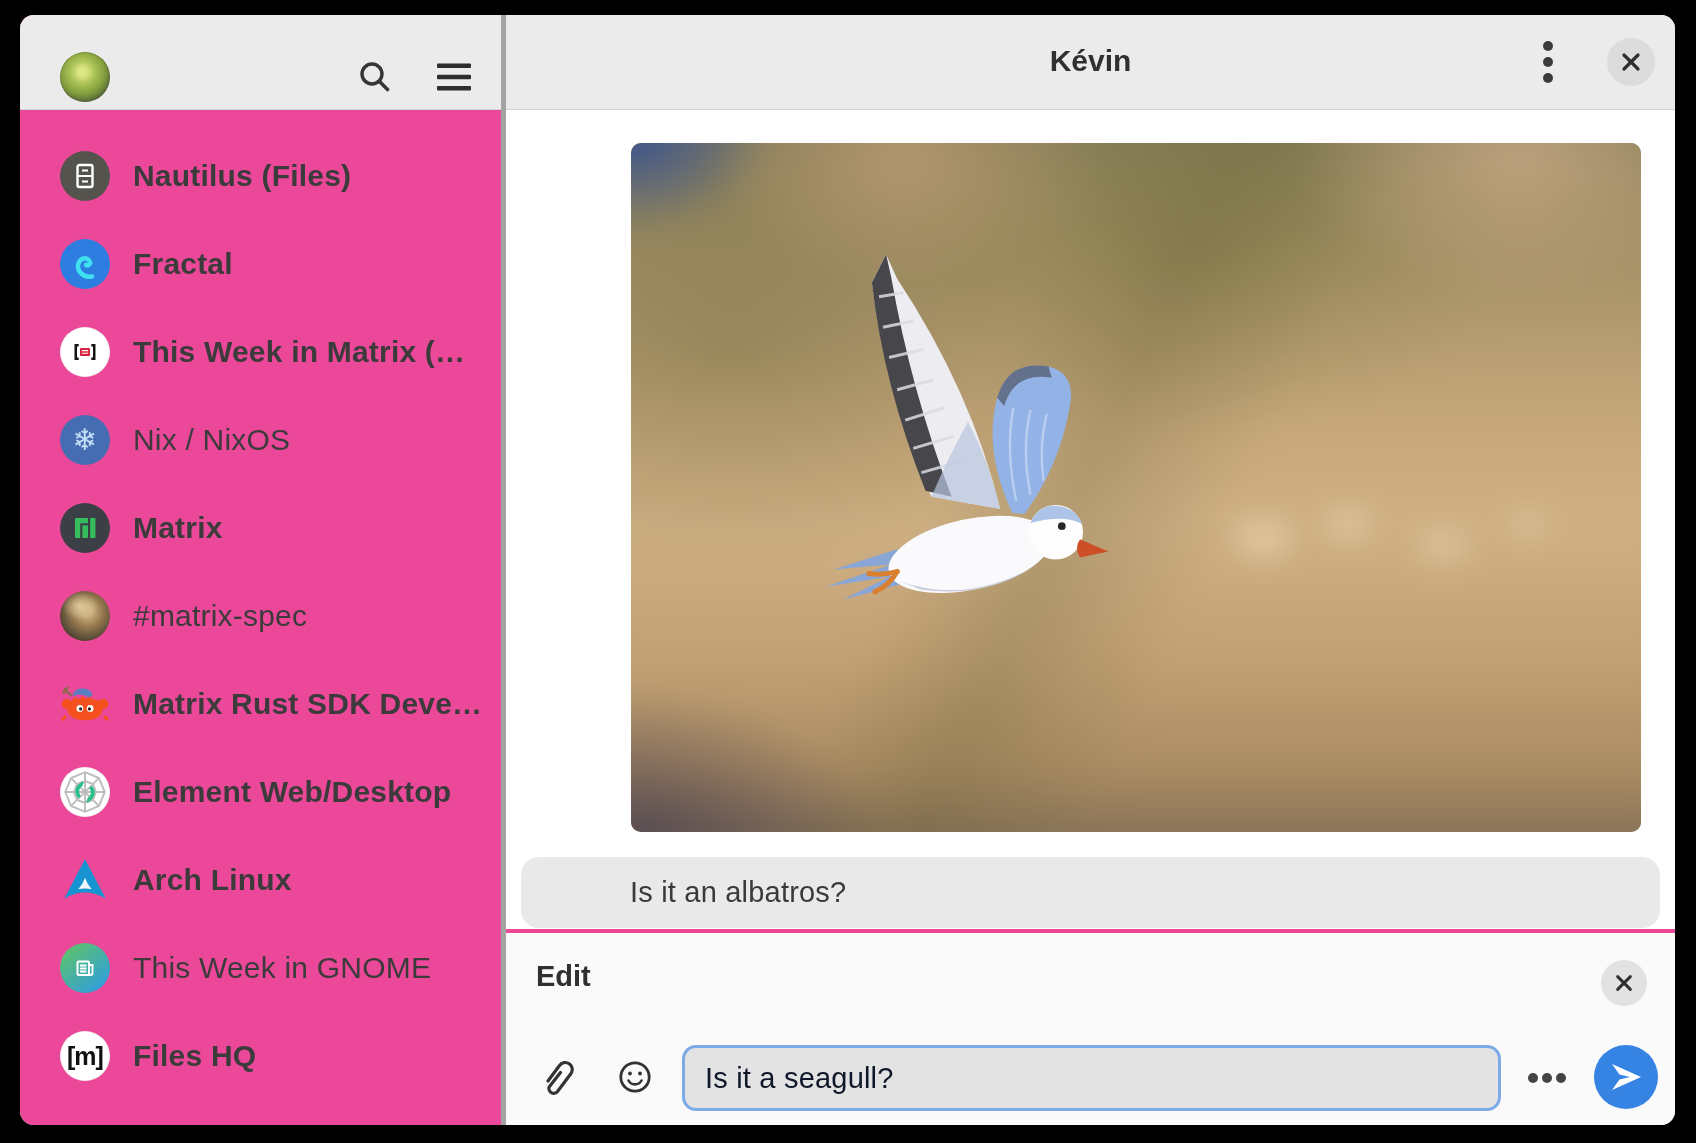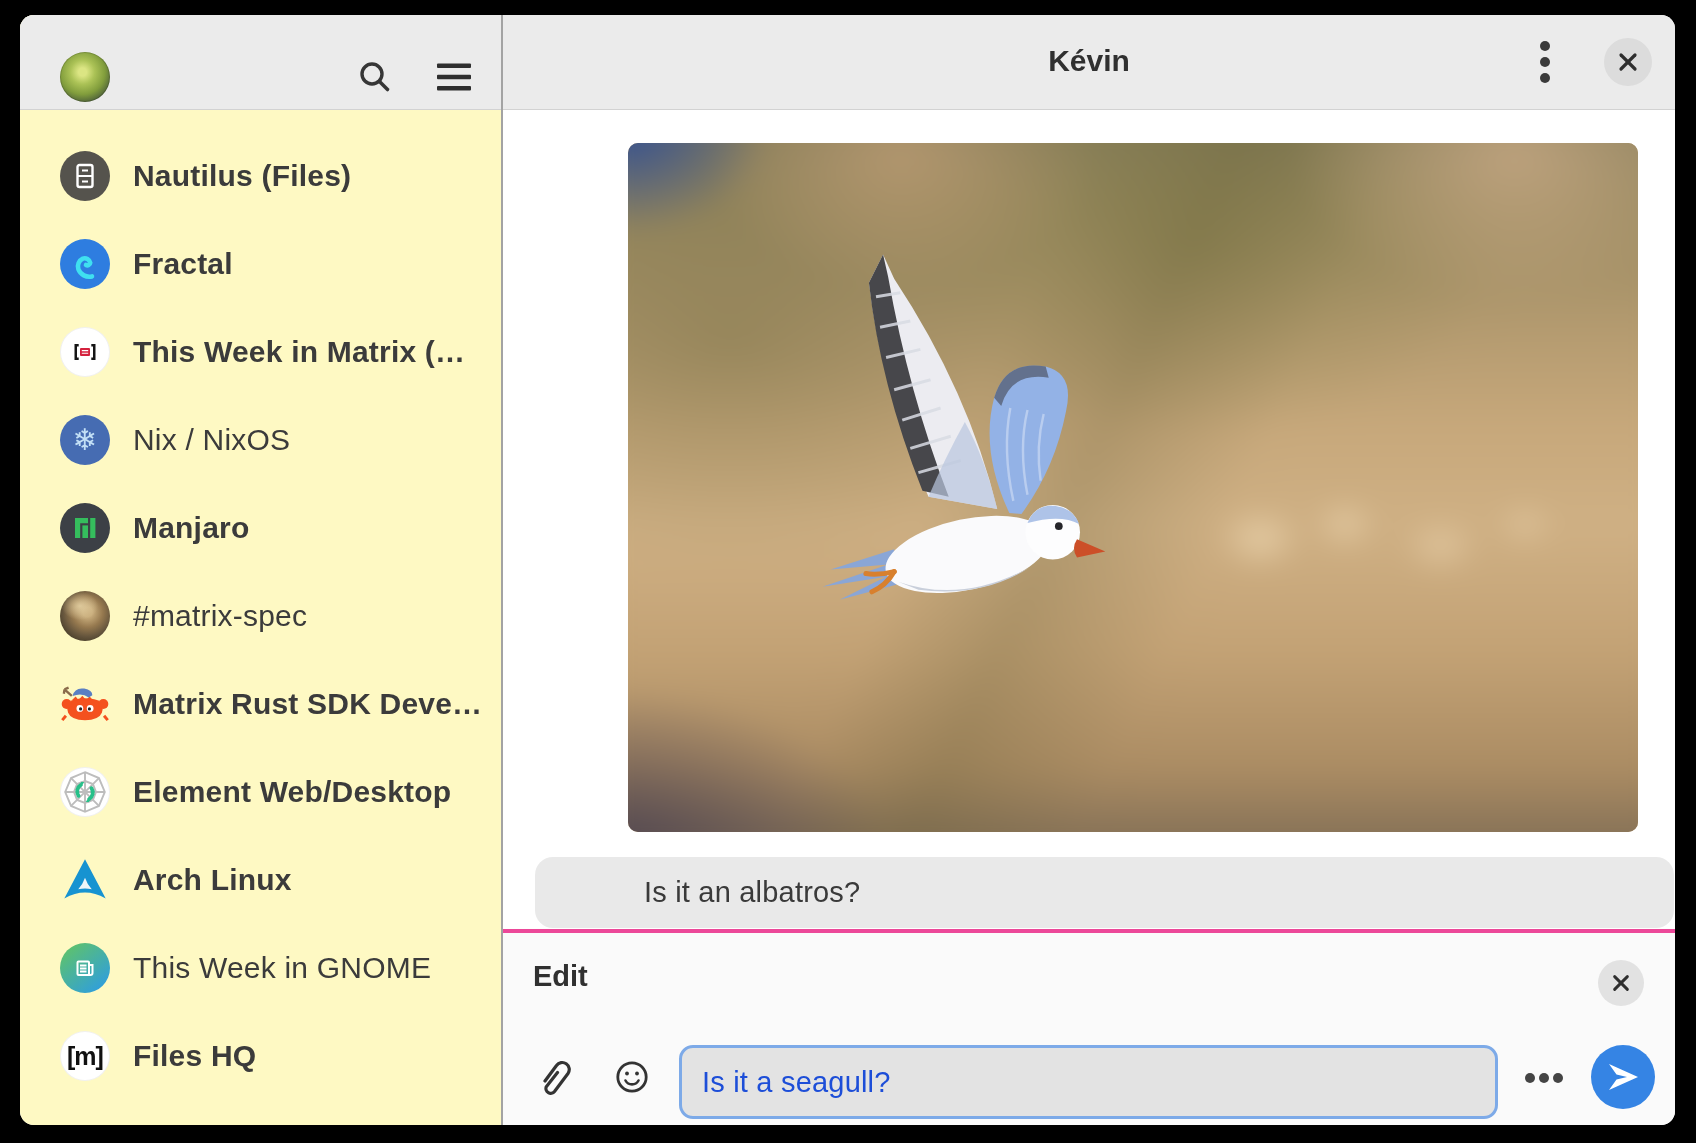--- a/index.html
+++ b/index.html
@@ -7,21 +7,21 @@
     width:1696px;height:1143px;background:#000;position:relative;overflow:hidden;
     font-family:"Liberation Sans","DejaVu Sans",sans-serif;color:#363636;
     -webkit-font-smoothing:antialiased;
   }
   .window{
     position:absolute;left:20px;top:15px;width:1655px;height:1110px;
     border-radius:14px;overflow:hidden;display:flex;background:#fafafa;
     box-shadow:0 0 0 1px rgba(0,0,0,.55);
   }
   
-  .sidebar{width:481px;flex:0 0 481px;border-right:2px solid #a3a3a3;display:flex;flex-direction:column;background:#fef9c3;}
+  .sidebar{width:481px;flex:0 0 481px;border-right:5px solid #a3a3a3;display:flex;flex-direction:column;background:#ec4899;}
   .sidebar-header{height:94px;flex:0 0 94px;background:#ebebeb;border-bottom:1px solid #d2d2d2;position:relative;}
   .acct-avatar{
     position:absolute;left:40px;top:37px;width:50px;height:50px;border-radius:50%;
     background:radial-gradient(circle at 45% 40%, #dbe583 0 10%, #abc256 30%, #819d3c 55%, #54683a 74%, #3b4750 88%, #333d46);
     box-shadow:inset 0 0 0 1px rgba(0,0,0,.15);
   }
   .icon-btn{position:absolute;background:none;border:none;padding:0;cursor:pointer;line-height:0;}
   .search-btn{left:337px;top:44px;}
   .menu-btn{left:416px;top:47px;}
   .room-list{flex:1;padding-top:22px;overflow:hidden;}
@@ -70,34 +70,34 @@
       radial-gradient(60px 45px at 62% 57%, rgba(246,226,190,.6), rgba(246,226,190,0) 70%),
       radial-gradient(46px 38px at 70% 55%, rgba(246,226,190,.5), rgba(246,226,190,0) 70%),
       radial-gradient(56px 42px at 79% 58%, rgba(244,222,186,.48), rgba(244,222,186,0) 70%),
       radial-gradient(42px 34px at 87% 55%, rgba(244,222,186,.4), rgba(244,222,186,0) 70%),
       radial-gradient(440px 260px at 0% 100%, rgba(72,63,80,.9), rgba(72,63,80,0) 65%),
       linear-gradient(180deg,#837b58 0%,#97885f 12%,#b39a6f 28%,#c7a87b 42%,#cfb084 55%,#c3a275 72%,#ab8c63 88%,#7d6b54 100%);
   }
   .bird{position:absolute;left:14.6%;top:15%;width:33%;height:52%;}
   
   .bubble{
-    position:absolute;left:32px;top:747px;width:1139px;height:71px;border-radius:18px;background:#e9e9e9;
+    position:absolute;left:15px;top:747px;width:1139px;height:71px;border-radius:18px;background:#e9e9e9;
     display:flex;align-items:center;cursor:pointer;
   }
   .bubble-text{padding-left:109px;font-size:29px;color:#3a3a3a;letter-spacing:.2px;}
   
   .composer{height:192px;flex:0 0 192px;background:#fafafa;border-top:4px solid #ec4899;position:relative;}
   .edit-label{position:absolute;left:30px;top:27px;font-size:29px;font-weight:700;color:#303030;}
   .edit-close-btn{left:1095px;top:27px;width:46px;height:46px;background:#e2e2e2;}
   .attach-btn{left:32px;top:126px;}
   .emoji-btn{left:112px;top:127px;}
   .msg-input{
-    position:absolute;left:176px;top:112px;width:819px;height:74px;box-sizing:border-box;
+    position:absolute;left:176px;top:112px;width:819px;height:66px;box-sizing:border-box;
     background:#e3e3e3;border:3px solid #7daae8;border-radius:14px;outline:none;
-    font-family:inherit;font-size:29px;color:#1d4ed8;padding:0 20px;letter-spacing:.2px;
+    font-family:inherit;font-size:29px;color:#0f172a;padding:0 20px;letter-spacing:.2px;
   }
   .more-btn{left:1021px;top:139px;}
   .send-btn{
     position:absolute;left:1088px;top:112px;width:64px;height:64px;border-radius:50%;border:none;padding:0;
     background:#3584e4;display:flex;align-items:center;justify-content:center;cursor:pointer;line-height:0;
   }
 </style>
 </head>
 <body>
 
@@ -173,21 +173,21 @@
       <div class="room">
         <span class="ravatar av-manjaro">
           <svg width="26" height="26" viewBox="0 0 26 26">
               <g fill="#35bd5d">
                 <path d="M3 3h13v5.2H8.2V23H3z"></path>
                 <rect x="10.4" y="10.4" width="5.6" height="12.6"></rect>
                 <rect x="18.2" y="3" width="5.2" height="20"></rect>
               </g>
             </svg>
         </span>
-        <span class="room-label bold">Manjaro</span>
+        <span class="room-label bold">Matrix</span>
       </div>
 
       <div class="room">
         <span class="ravatar av-photo"></span>
         <span class="room-label">#matrix-spec</span>
       </div>
 
       <div class="room">
         <span class="ravatar av-none">
           <svg width="50" height="44" viewBox="0 0 34 30">

